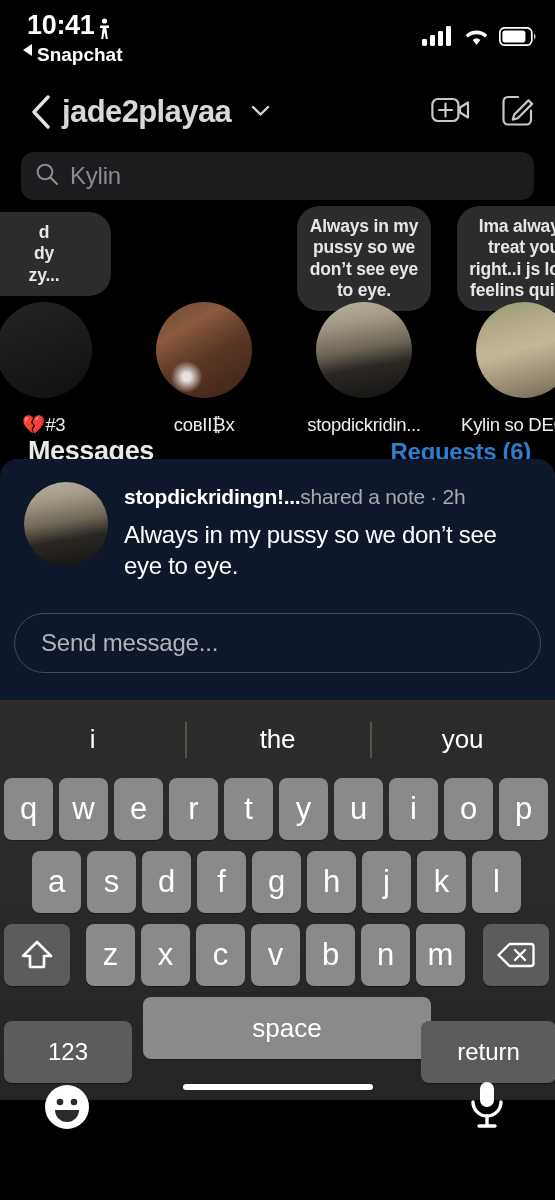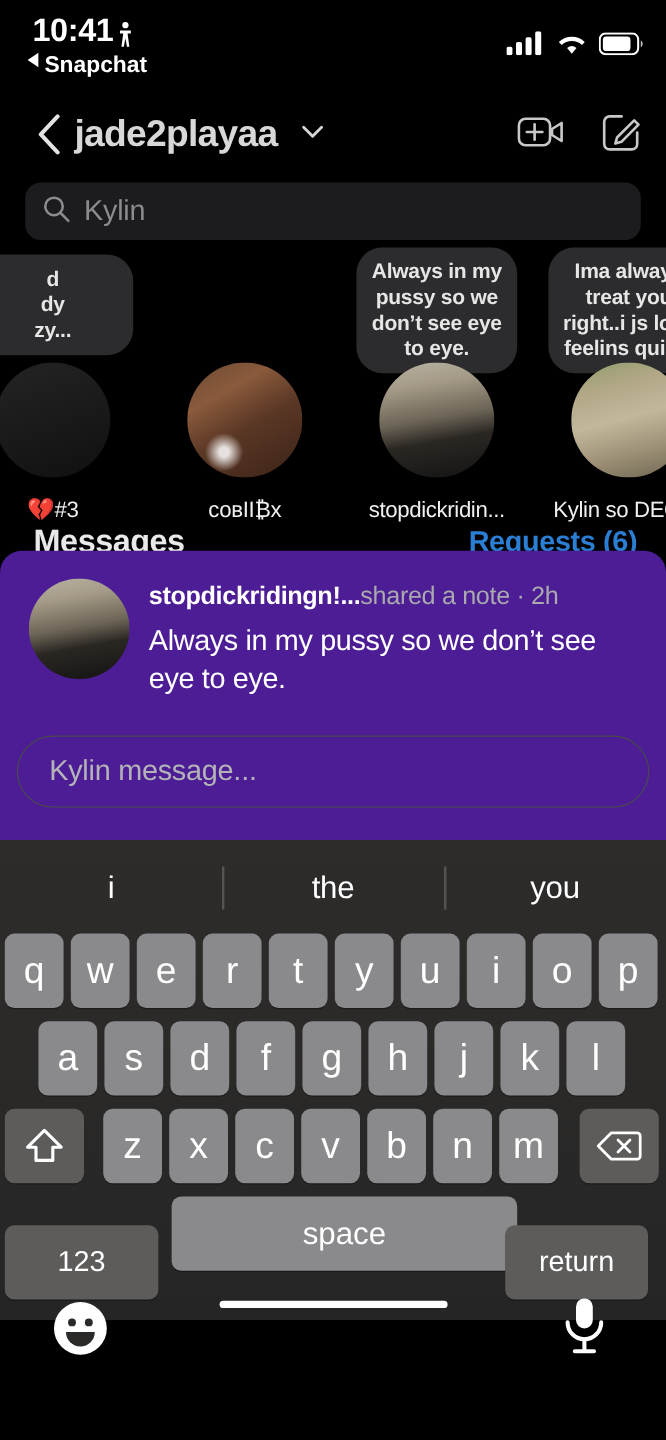--- a/index.html
+++ b/index.html
@@ -97,21 +97,21 @@
   .ph-dark { width:100%; height:100%; background:linear-gradient(160deg,#242424,#101010); }
 
   
   .msg-header { position:absolute; top:436px; left:0; width:555px; height:34px; }
   .msg-title { position:absolute; left:28px; top:0; color:#e9e9e9; font-size:27px; font-weight:700; letter-spacing:-0.4px; }
   .msg-requests { position:absolute; right:24px; top:2px; color:#2a7fd4; font-size:24px; font-weight:700; letter-spacing:-0.3px; cursor:pointer; }
 
   
   .sheet {
     position:absolute; top:459px; left:0; width:555px; height:241px;
-    background:#4c1d95; border-radius:18px 18px 0 0;
+    background:#0f172a; border-radius:18px 18px 0 0;
   }
   .note-row { position:absolute; top:23px; left:0; width:555px; padding:0 24px; display:flex; gap:16px; }
   .note-avatar { width:84px; height:84px; border-radius:50%; overflow:hidden; flex:0 0 84px; background:#1a1a1a; }
   .note-body { flex:1 1 auto; padding-top:2px; }
   .note-meta { font-size:21px; letter-spacing:-0.3px; line-height:1.25; }
   .note-meta .who { color:#fff; font-weight:700; }
   .note-meta .act { color:#a9a9ae; font-weight:400; }
   .note-text {
     margin-top:9px; color:#fff; font-size:24px; font-weight:500;
     line-height:1.3; letter-spacing:-0.3px;
@@ -300,21 +300,21 @@
         <div class="ph-stop" style="width:100%;height:100%;"></div>
       </div>
       <div class="note-body">
         <div class="note-meta">
           <span class="who">stopdickridingn!...</span><span class="act">shared a note · 2h</span>
         </div>
         <div class="note-text">Always in my pussy so we don’t see eye to eye.</div>
       </div>
     </div>
     <div class="composer">
-      <span class="ph">Kylin message...</span>
+      <span class="ph">Send message...</span>
     </div>
   </div>
 
   <div class="keyboard">
 
     <div class="suggestbar">
       <div class="sug">i</div>
       <div class="sug">the</div>
       <div class="sug">you</div>
       <div class="sug-div" style="left:185px;"></div>
@@ -363,21 +363,21 @@
         <svg width="38" height="28" viewBox="0 0 38 28">
           <path d="M12.5 3 H34 a2.5 2.5 0 0 1 2.5 2.5 v17 a2.5 2.5 0 0 1 -2.5 2.5 H12.5 L1.5 14 Z" fill="none" stroke="#fff" stroke-width="2.3" stroke-linejoin="round"></path>
           <path d="M18 9 L28 19 M28 9 L18 19" stroke="#fff" stroke-width="2.3" stroke-linecap="round"></path>
         </svg>
       </div>
     </div>
 
     <div class="krow">
       <div class="key dark fn" style="left:4px;width:128px;">123</div>
       <div class="key space" style="left:143px;width:288px;">space</div>
-      <div class="key dark fn" style="left:421px;width:119px;">return</div>
+      <div class="key dark fn" style="left:421px;width:135px;">return</div>
     </div>
 
     <div class="kbbottom">
       <span class="emoji-btn">
         <svg width="46" height="46" viewBox="0 0 46 46">
           <circle cx="23" cy="23" r="22" fill="#fff"></circle>
           <circle cx="16" cy="18" r="3.3" fill="#2b2a29"></circle>
           <circle cx="30" cy="18" r="3.3" fill="#2b2a29"></circle>
           <path d="M11 26 a12 12 0 0 0 24 0 Z" fill="#2b2a29"></path>
         </svg>

